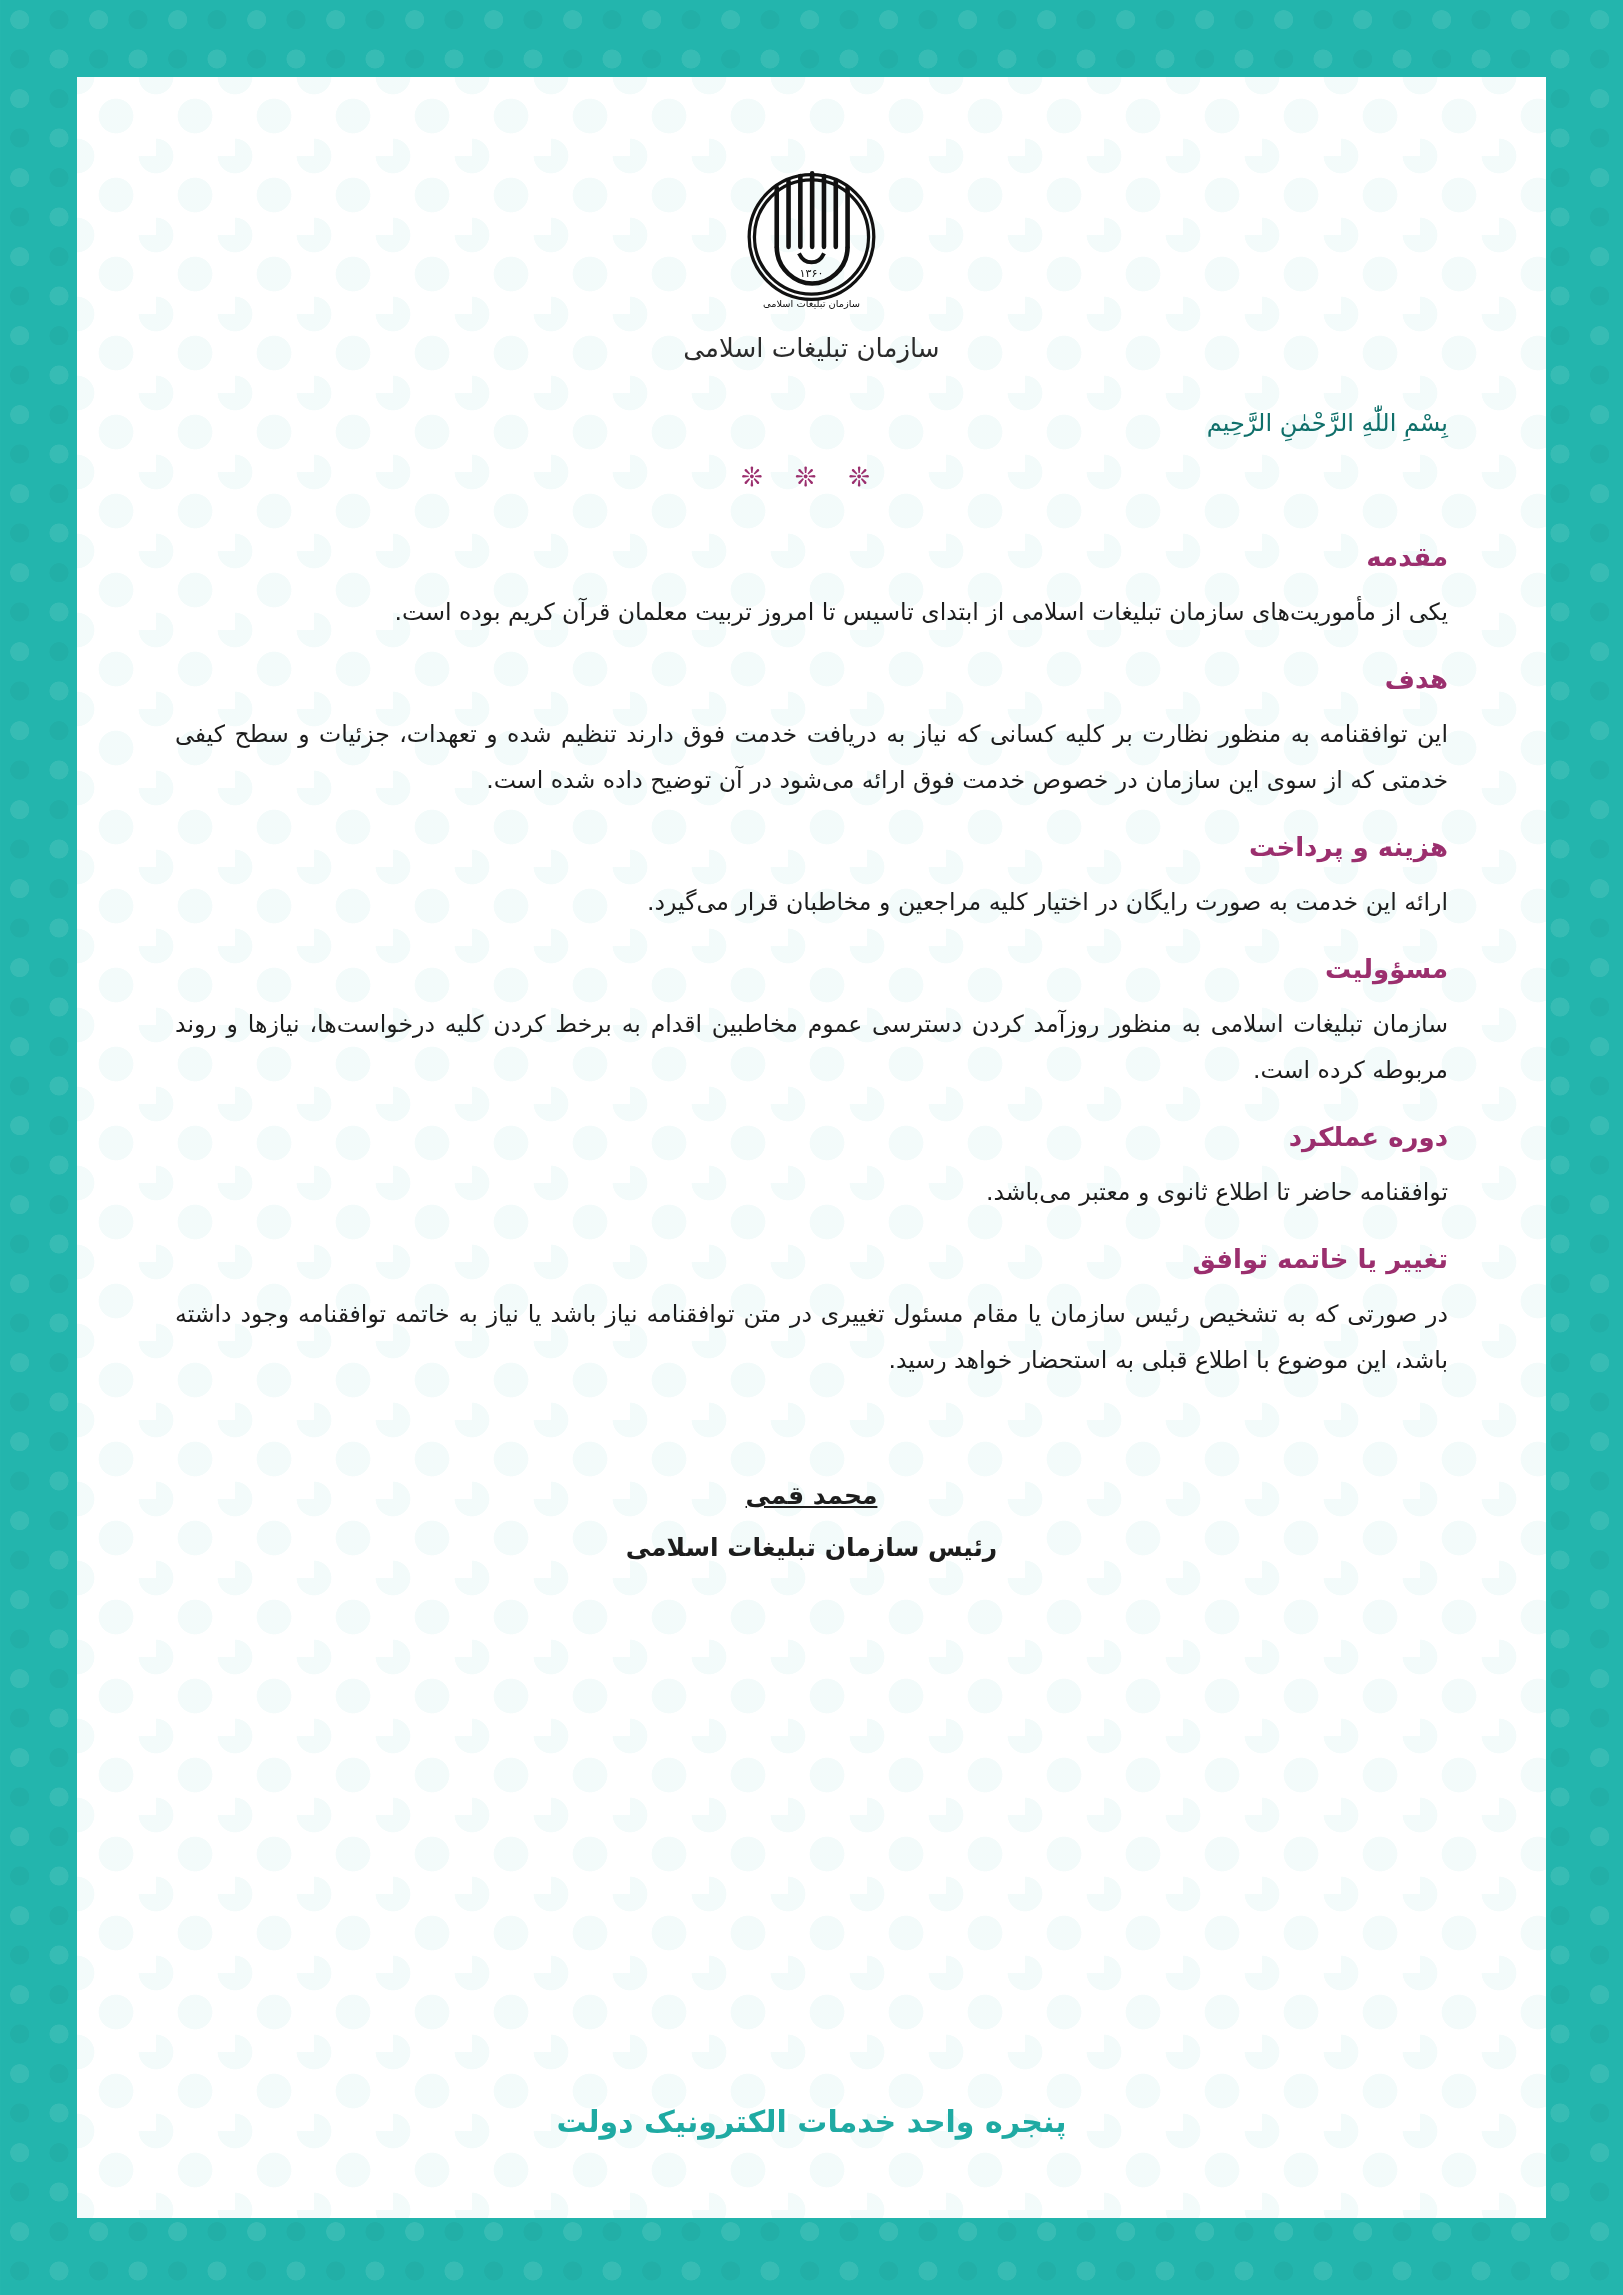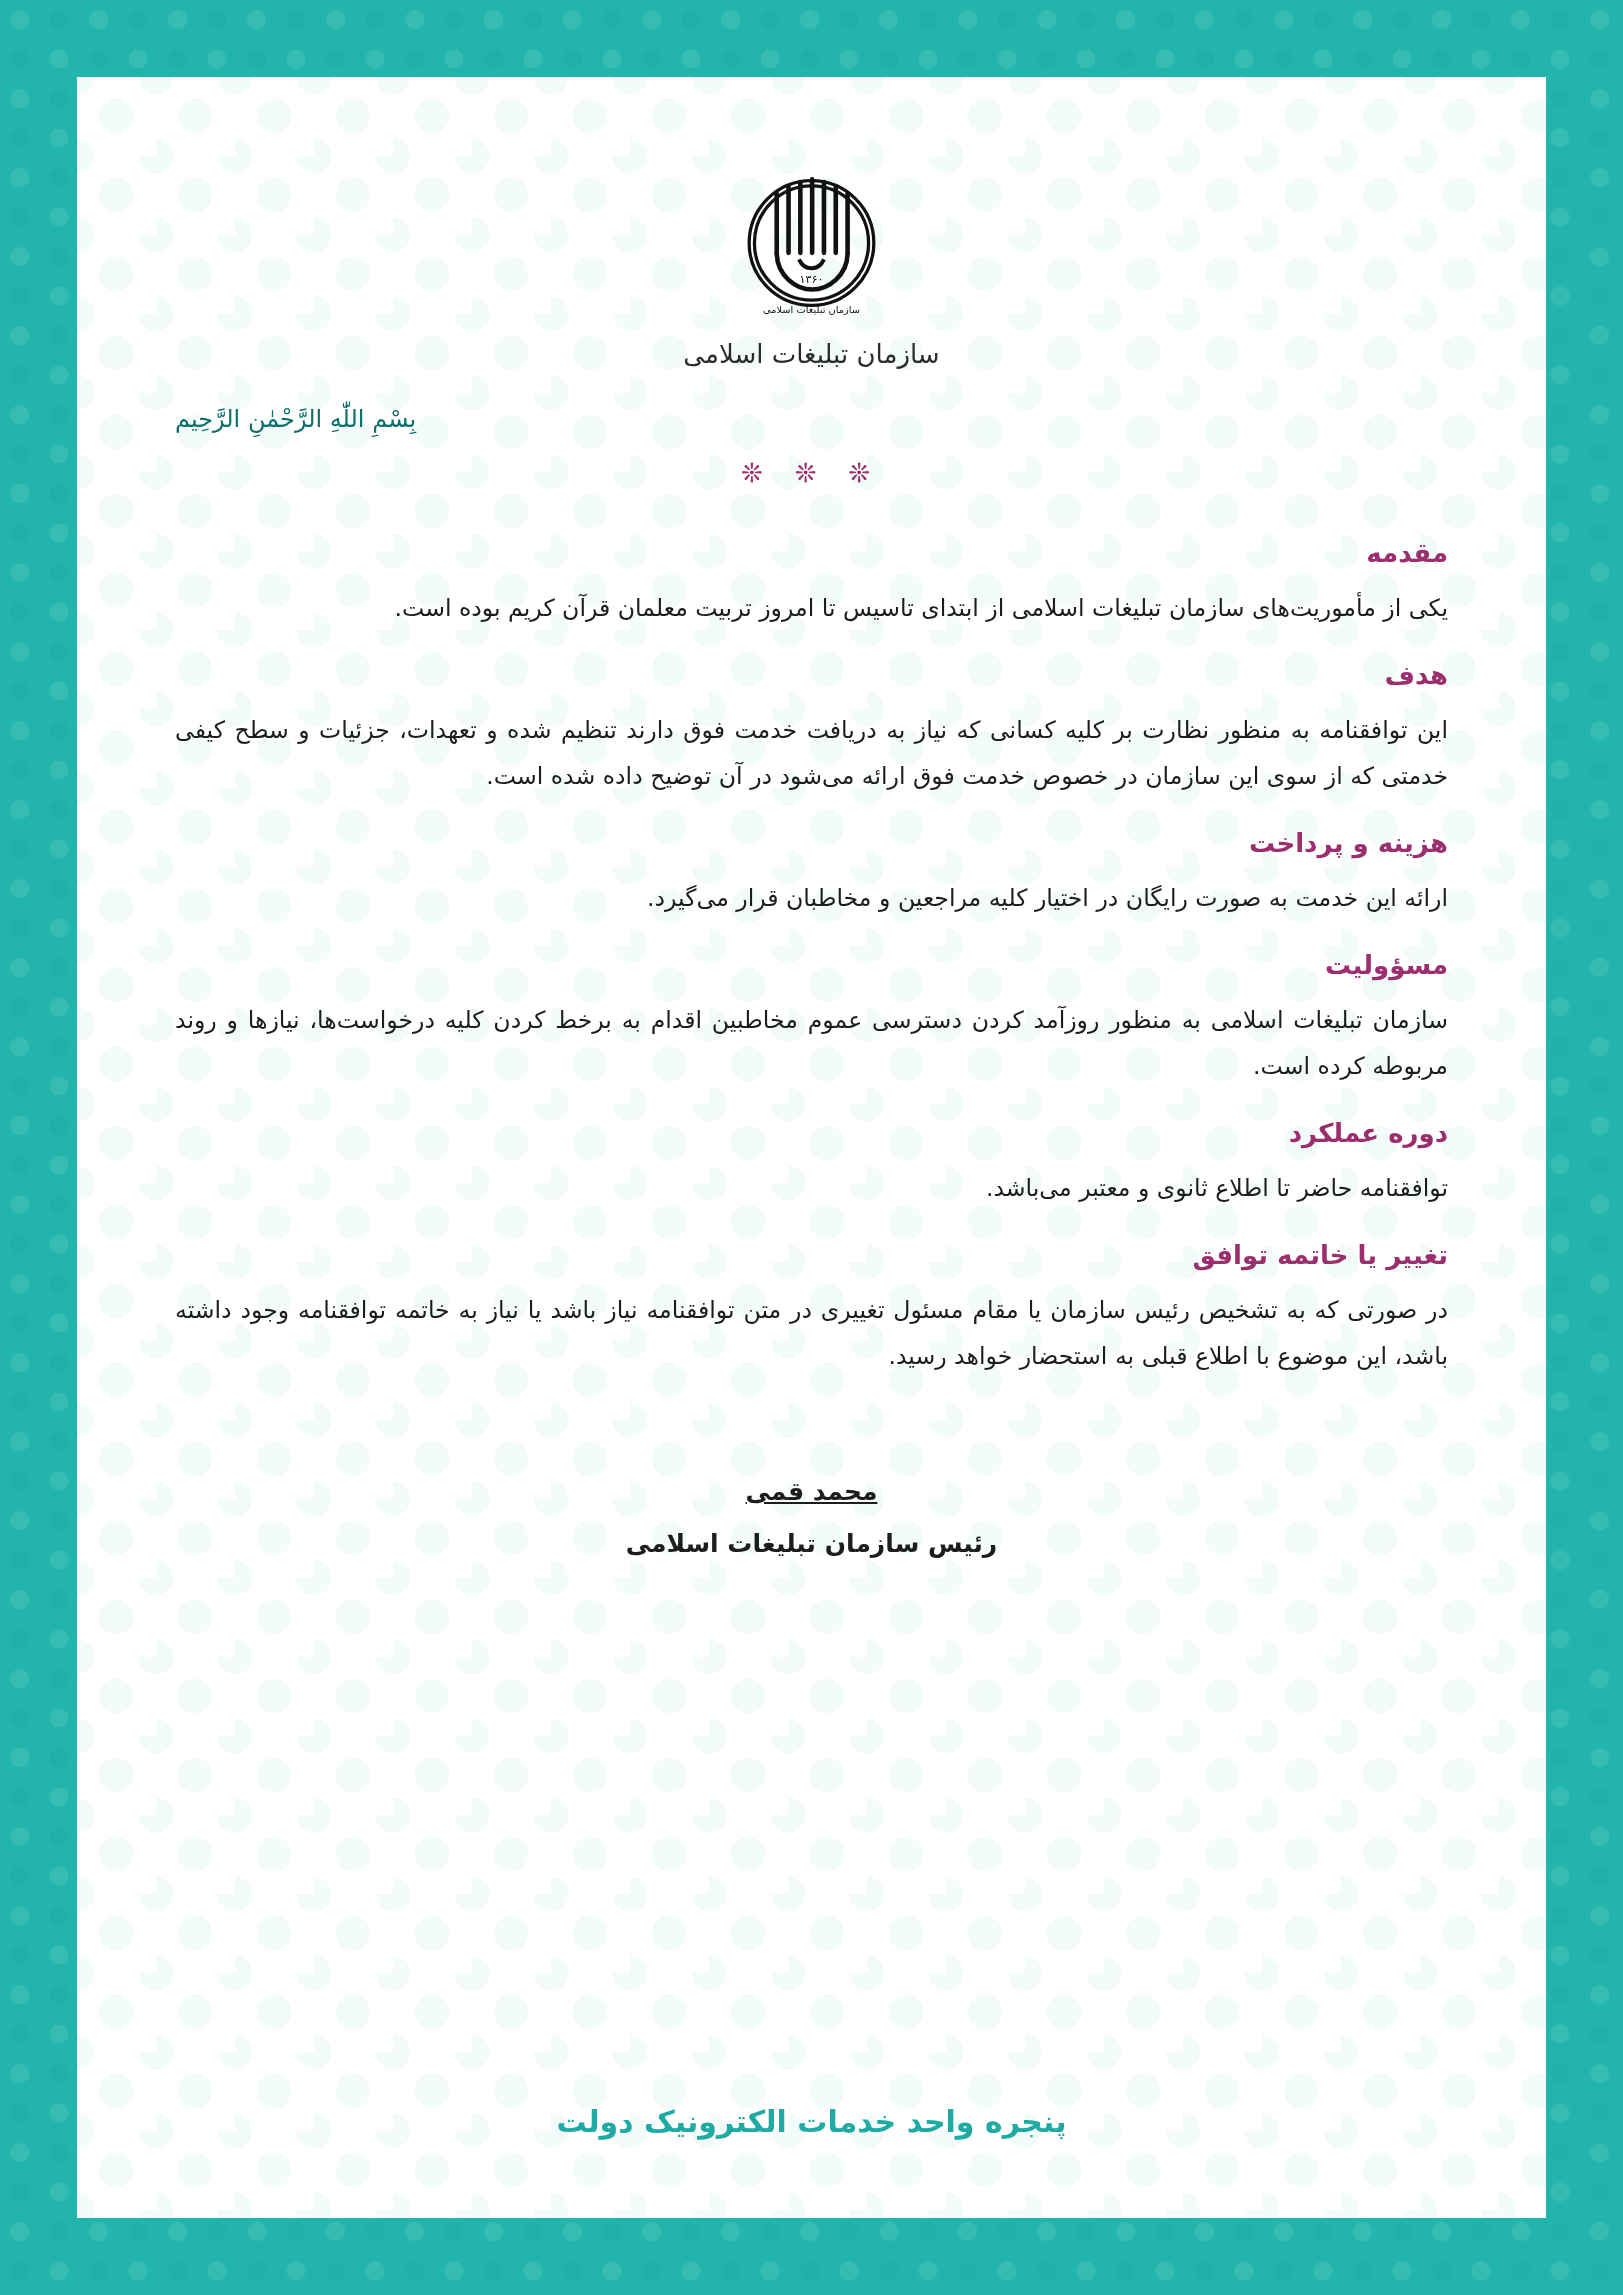--- a/index.html
+++ b/index.html
@@ -37,21 +37,21 @@
     width: 1469px;
     height: 2141px;
     background-color: #ffffff;
     background-image:
       radial-gradient(circle at 0 0, rgba(37,182,174,0.055) 17px, transparent 17.7px),
       radial-gradient(circle at 39px 39px, rgba(37,182,174,0.055) 17px, transparent 17.7px),
       radial-gradient(circle at 79px 0, rgba(37,182,174,0.055) 17px, transparent 17.7px),
       radial-gradient(circle at 0 79px, rgba(37,182,174,0.055) 17px, transparent 17.7px);
     background-size: 79px 79px;
     box-sizing: border-box;
-    padding: 12px 98px;
+    padding: 6px 98px;
     overflow: hidden;
   }
 
   
   .logo-wrap {
     margin-top: 72px;
     text-align: center;
   }
   .logo-mark {
     display: inline-block;
@@ -62,22 +62,22 @@
     color: #1a1a1a;
     font-size: 26px;
     letter-spacing: 1.3px;
     font-family: "DejaVu Sans", sans-serif;
     direction: rtl;
     opacity: .92;
   }
 
   
   .basmala {
-    margin-top: 36px;
-    text-align: left;
+    margin-top: 46px;
+    text-align: right;
     color: #136b66;
     direction: rtl;
   }
   .basmala .line1 {
     font-size: 24px;
     letter-spacing: 0.7px;
     color: #0f6f6a;
   }
   .basmala .line2 {
     margin-top: 10.5px;

